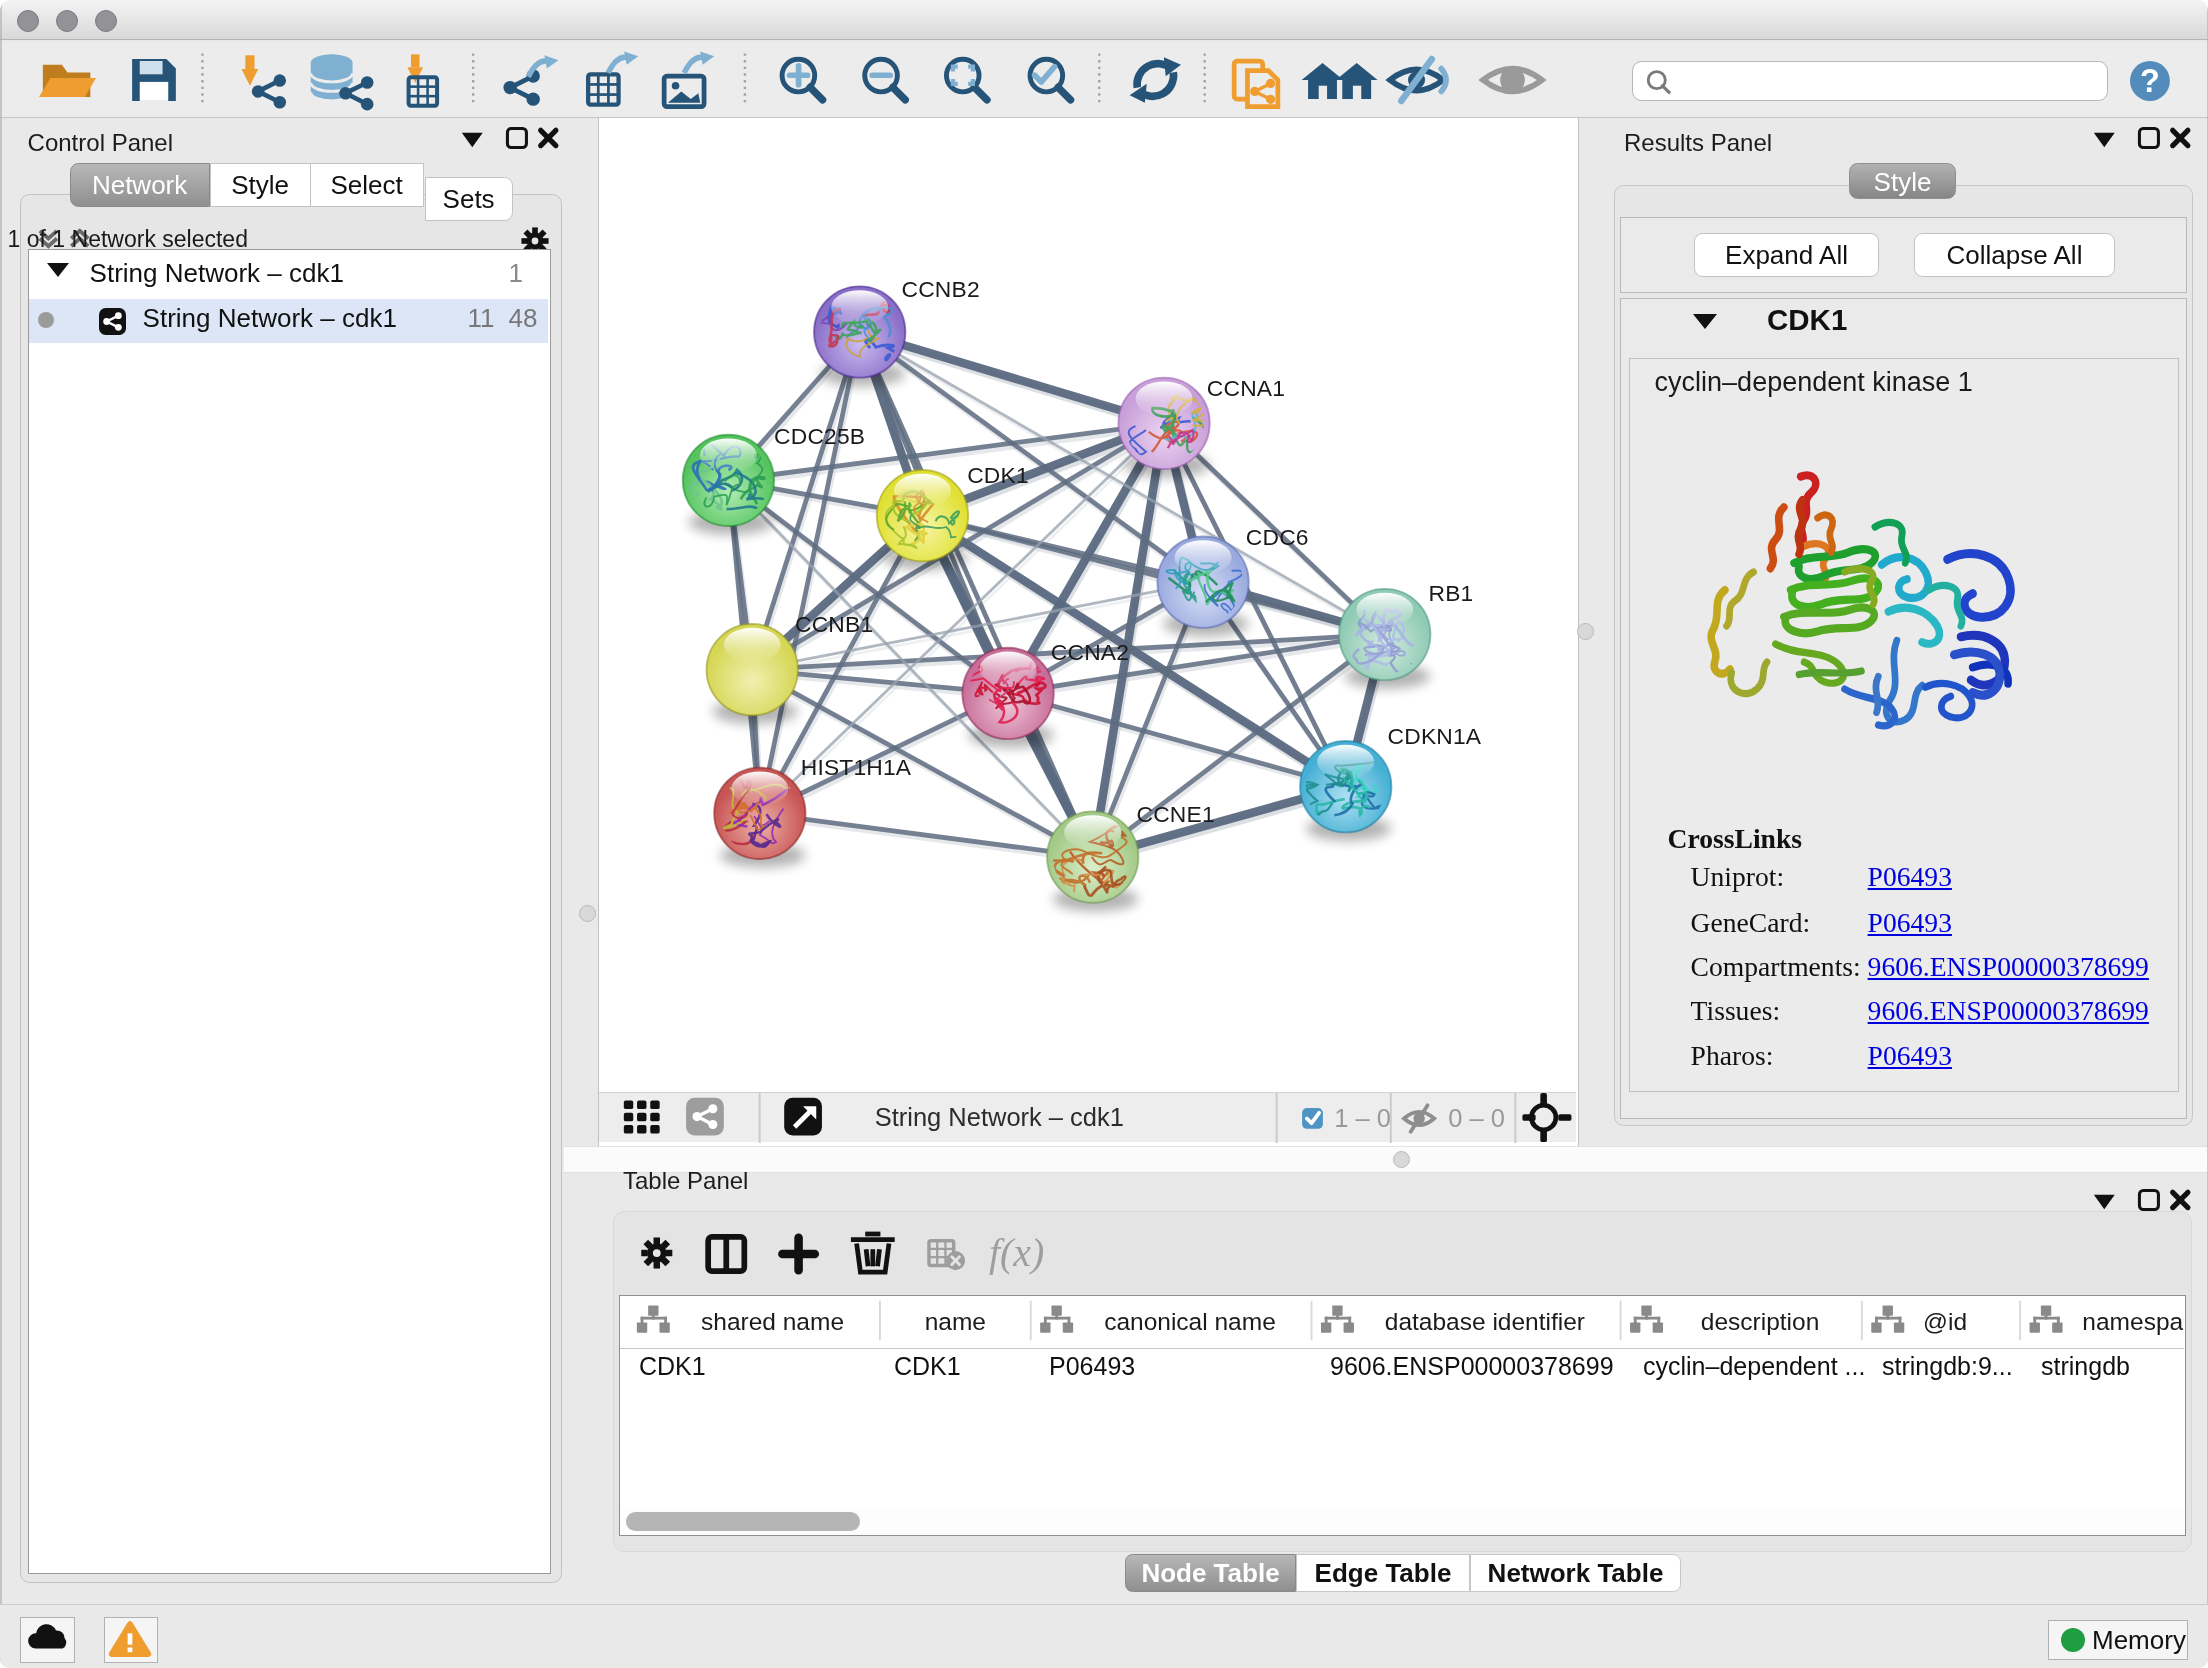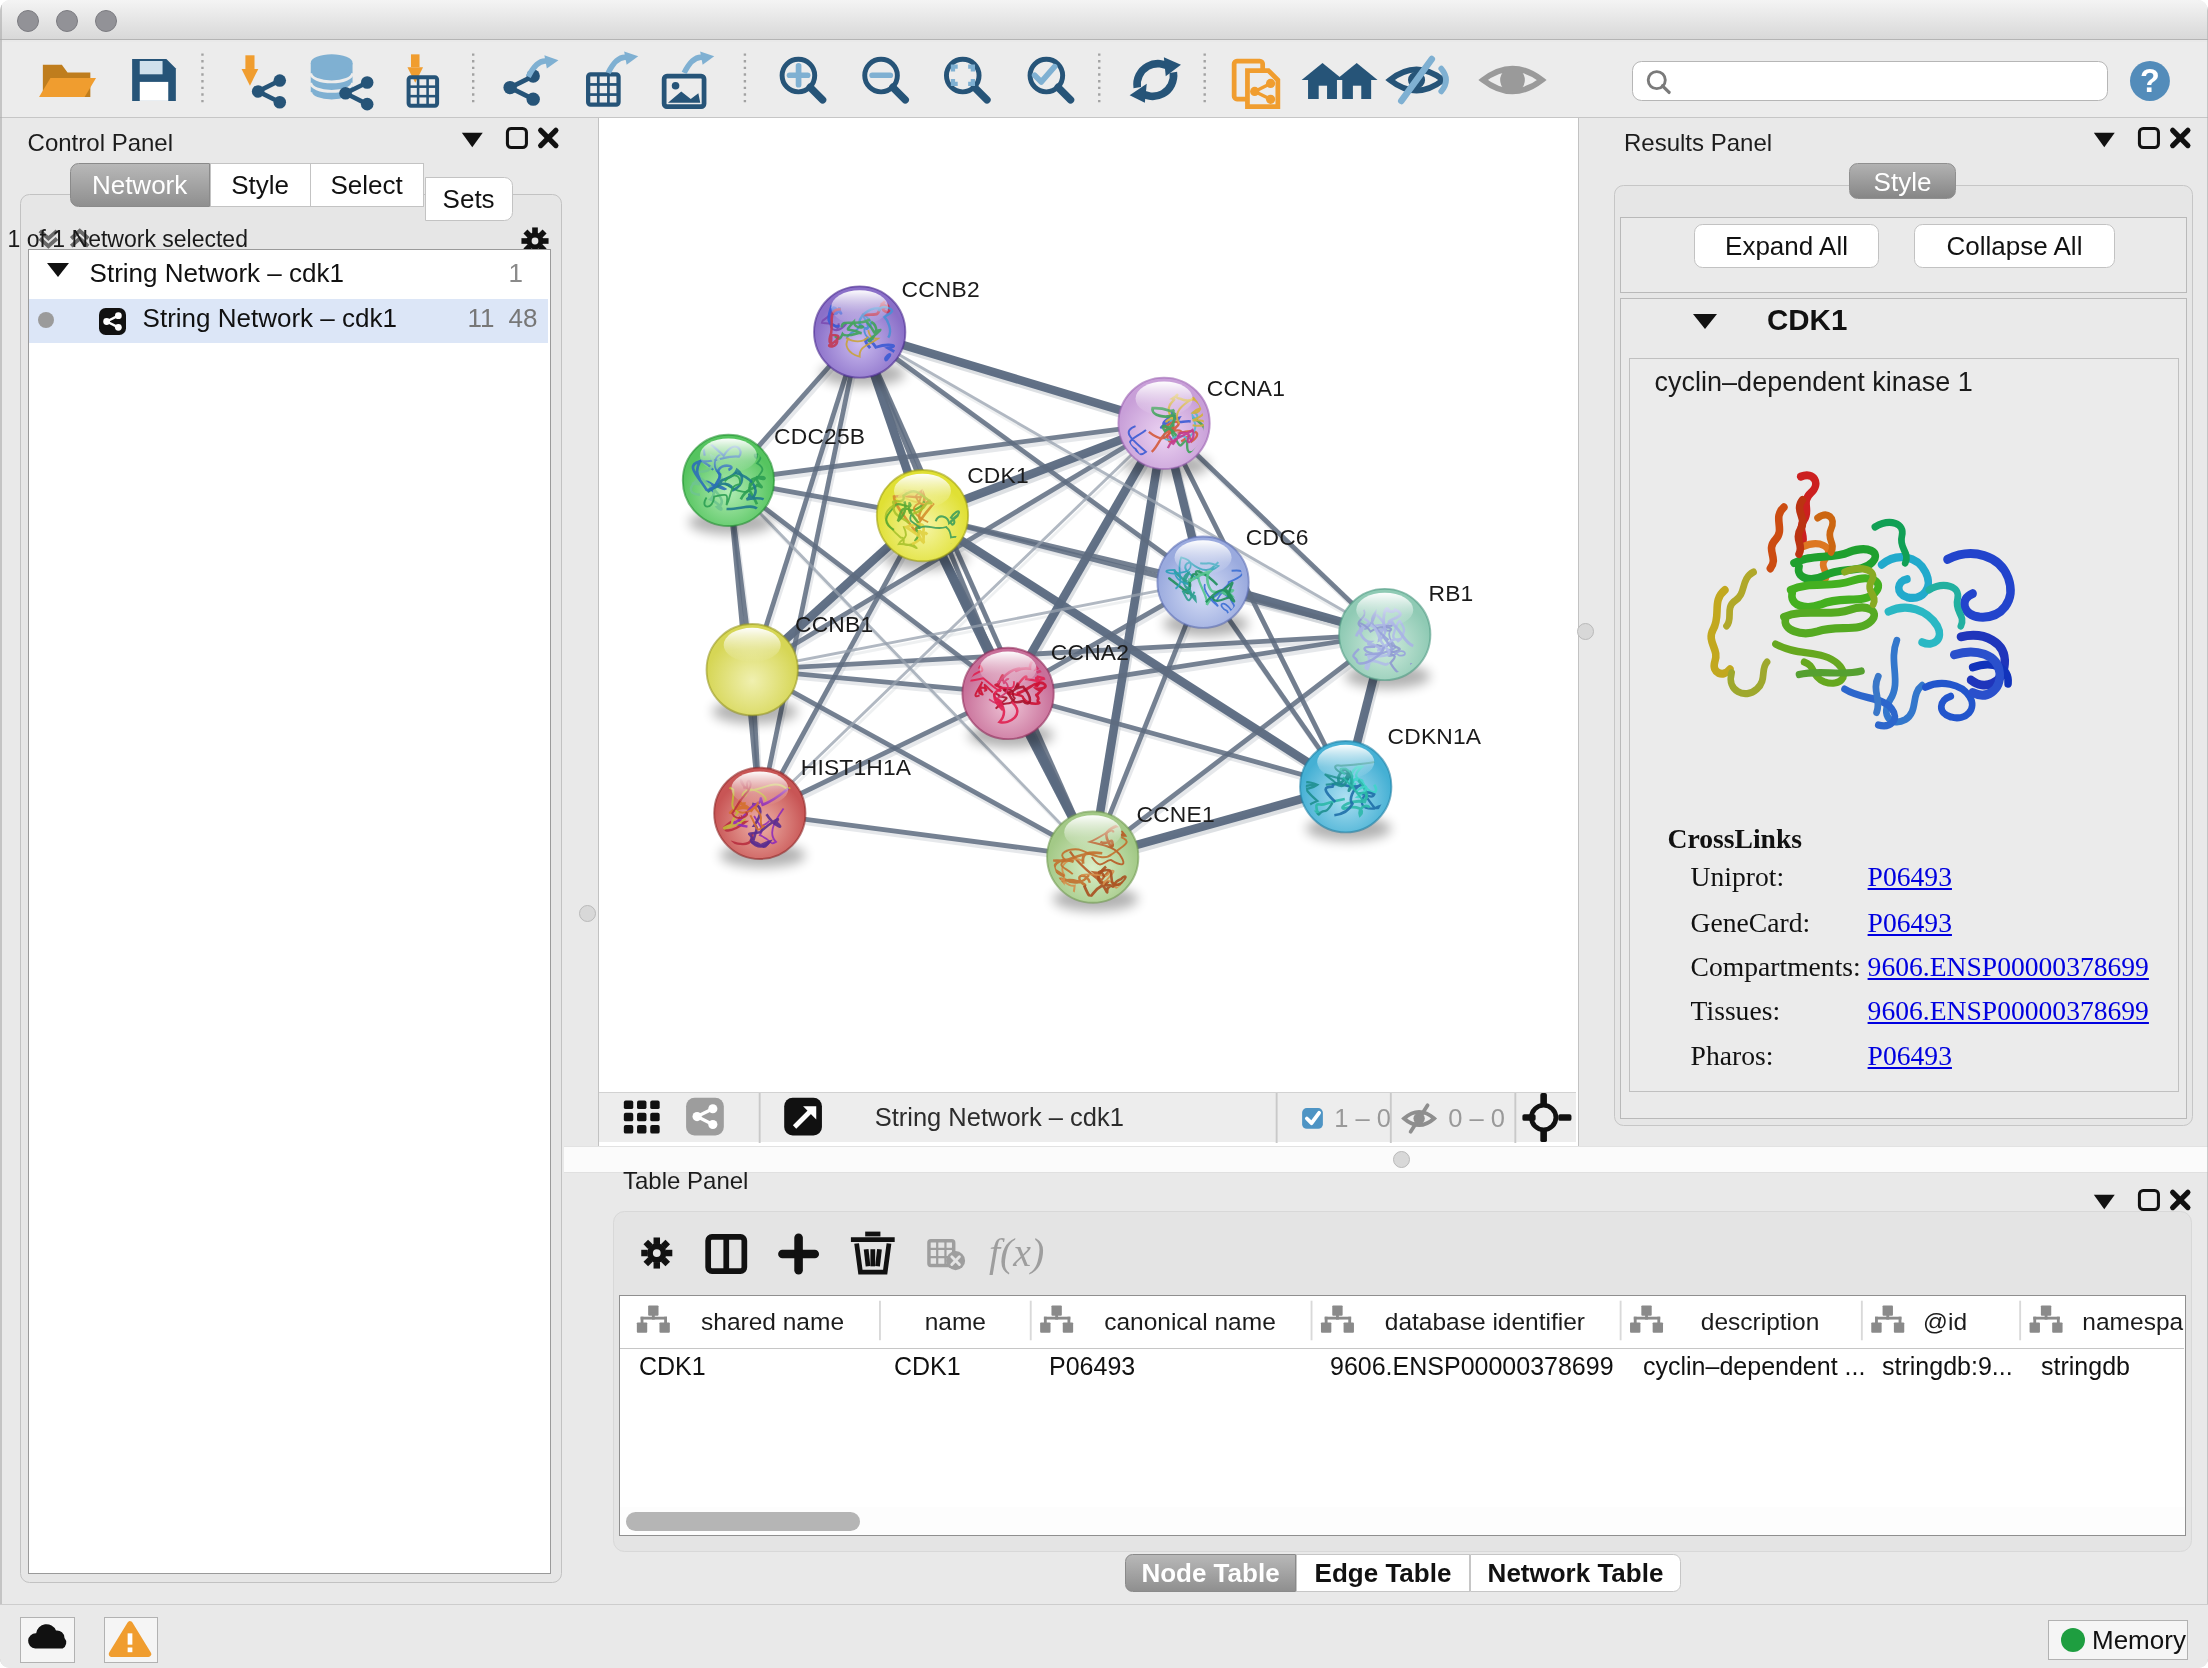--- a/index.html
+++ b/index.html
@@ -23,21 +23,21 @@
 #cp-list { left:20px; top:249px; width:523px; height:1324px; background:#fff; border:1.9px solid #9a9a9a; }
 #cp-row2 { left:0px; top:49px; width:519px; height:44px; background:#dce6f7; }
 
 #netview { left:598px; top:118px; width:981px; height:1028px; background:#ffffff; border-left:1.9px solid #c2c2c2; border-right:1.9px solid #c2c2c2; }
 #netbar { left:0px; top:974px; width:977px; height:50px; background:#ededed; border-top:1.9px solid #d2d2d2; }
 
 #rp { left:1582px; top:118px; width:627px; height:1028px; }
 #rp-box { left:32px; top:67px; width:579px; height:941px; background:#e6e6e6; border:1.9px solid #c6c6c6; border-radius:9.5px; }
 #stringtab { left:267px; top:45px; width:107px; height:36px; border-radius:8.6px; background:linear-gradient(#b2b2b2,#868686); color:#fff; font-size:26px; text-align:center; line-height:36px; border:1px solid #909090;}
 #rp-btnbox { left:38px; top:99px; width:567px; height:76px; border:1.9px solid #b9b9b9; background:#eaeaea;}
-.rbtn { top:6px; height:44px; background:#fff; border:1.9px solid #c2c2c2; border-radius:8.6px; font-size:26px; text-align:center; color:#111;}
+.rbtn { top:15px; height:44px; background:#fff; border:1.9px solid #c2c2c2; border-radius:8.6px; font-size:26px; text-align:center; color:#111;}
 #rp-cdk { left:38px; top:180px; width:567px; height:821px; border:1.9px solid #b9b9b9; background:#eaeaea; }
 #rp-inner { left:7.6px; top:59px; width:550px; height:734px; border:1.9px solid #c0c0c0; background:#ebebeb; }
 .serif { font-family:"Liberation Serif", serif; }
 .xl-label { font-size:27.6px; color:#111; }
 .xl-link { font-size:27.6px; color:#0000e0; text-decoration:underline; }
 
 #hsplit { left:564px; top:1146px; width:1644px; height:27px; background:#fbfbfb; border-top:1px solid #e2e2e2; border-bottom:1px solid #e0e0e0;}
 .splitdot { width:17px; height:17px; border-radius:50%; background:#d8d8d8; border:1px solid #b9b9b9; }
 
 #tp { left:564px; top:1173px; width:1644px; height:429px; }

